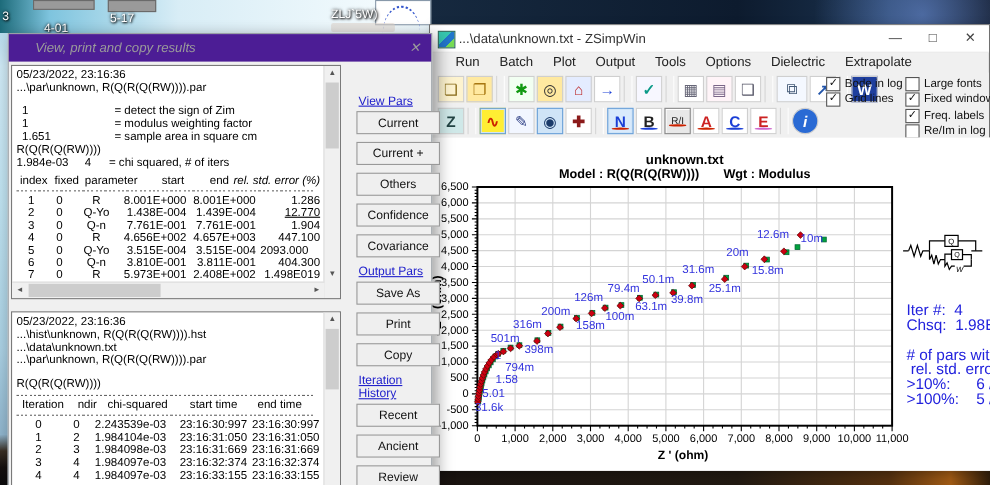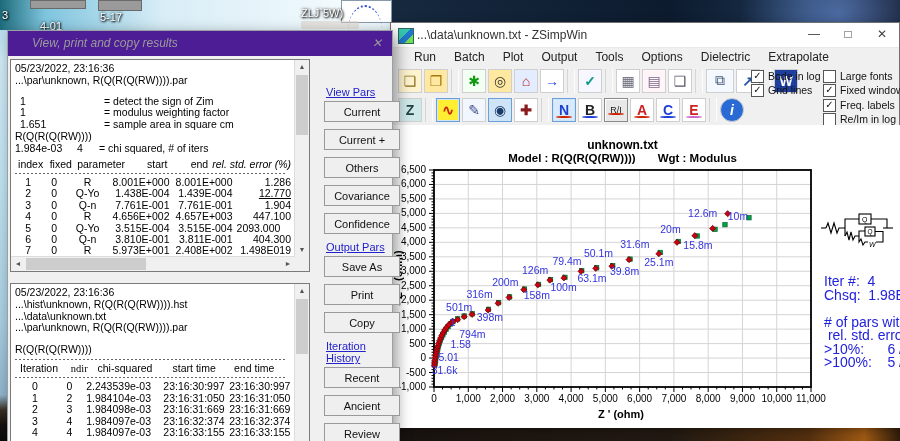--- a/index.html
+++ b/index.html
@@ -643,21 +643,21 @@
           <div>05/23/2022, 23:16:36</div>
           <div>...\hist\unknown, R(Q(R(Q(RW)))).hst</div>
           <div>...\data\unknown.txt</div>
           <div>...\par\unknown, R(Q(R(Q(RW)))).par</div>
           <div style="height: 10px;"></div>
           <div>R(Q(R(Q(RW))))</div>
           <div class="dashline" style="width: 272px;"></div>
           <div class="ptable">
             <div class="prow">
               <span class="pcell" style="width: 46px; text-align: center;">Iteration</span>
-              <span class="pcell" style="width: 32px; text-align: center; font-family: Liberation Serif, serif;">ndir</span>
+              <span class="pcell" style="width: 32px; text-align: center;">ndir</span>
               <span class="pcell" style="width: 76px; text-align: left;">chi-squared</span>
               <span class="pcell" style="width: 62px; text-align: left;">start time</span>
               <span class="pcell" style="width: 62px; text-align: left;">end time</span>
             </div>
           </div>
           <div class="dashline" style="width: 272px;"></div>
           <div class="ptable">
             <div class="prow"></div>
             <div class="prow">
               <span class="pcell" style="width: 46px; text-align: center;">0</span>
@@ -701,22 +701,22 @@
 
         <span class="sb-thumb" style="left:1px;top:15px;width:12px;height:55px;"></span>
       </div>
     </div>
 
     <div class="btn-col" id="dlg-buttons">
         <span class="dlg-link">View Pars</span>
         <div class="dlg-btn">Current</div>
         <div class="dlg-btn">Current +</div>
         <div class="dlg-btn">Others</div>
+        <div class="dlg-btn">Confidence</div>
         <div class="dlg-btn">Covariance</div>
-        <div class="dlg-btn">Confidence</div>
         <span class="dlg-link">Output Pars</span>
         <div class="dlg-btn">Save As</div>
         <div class="dlg-btn">Print</div>
         <div class="dlg-btn">Copy</div>
         <span class="dlg-link">Iteration History</span>
         <div class="dlg-btn">Recent</div>
         <div class="dlg-btn">Ancient</div>
         <div class="dlg-btn">Review</div>
       </div>
   </div>

